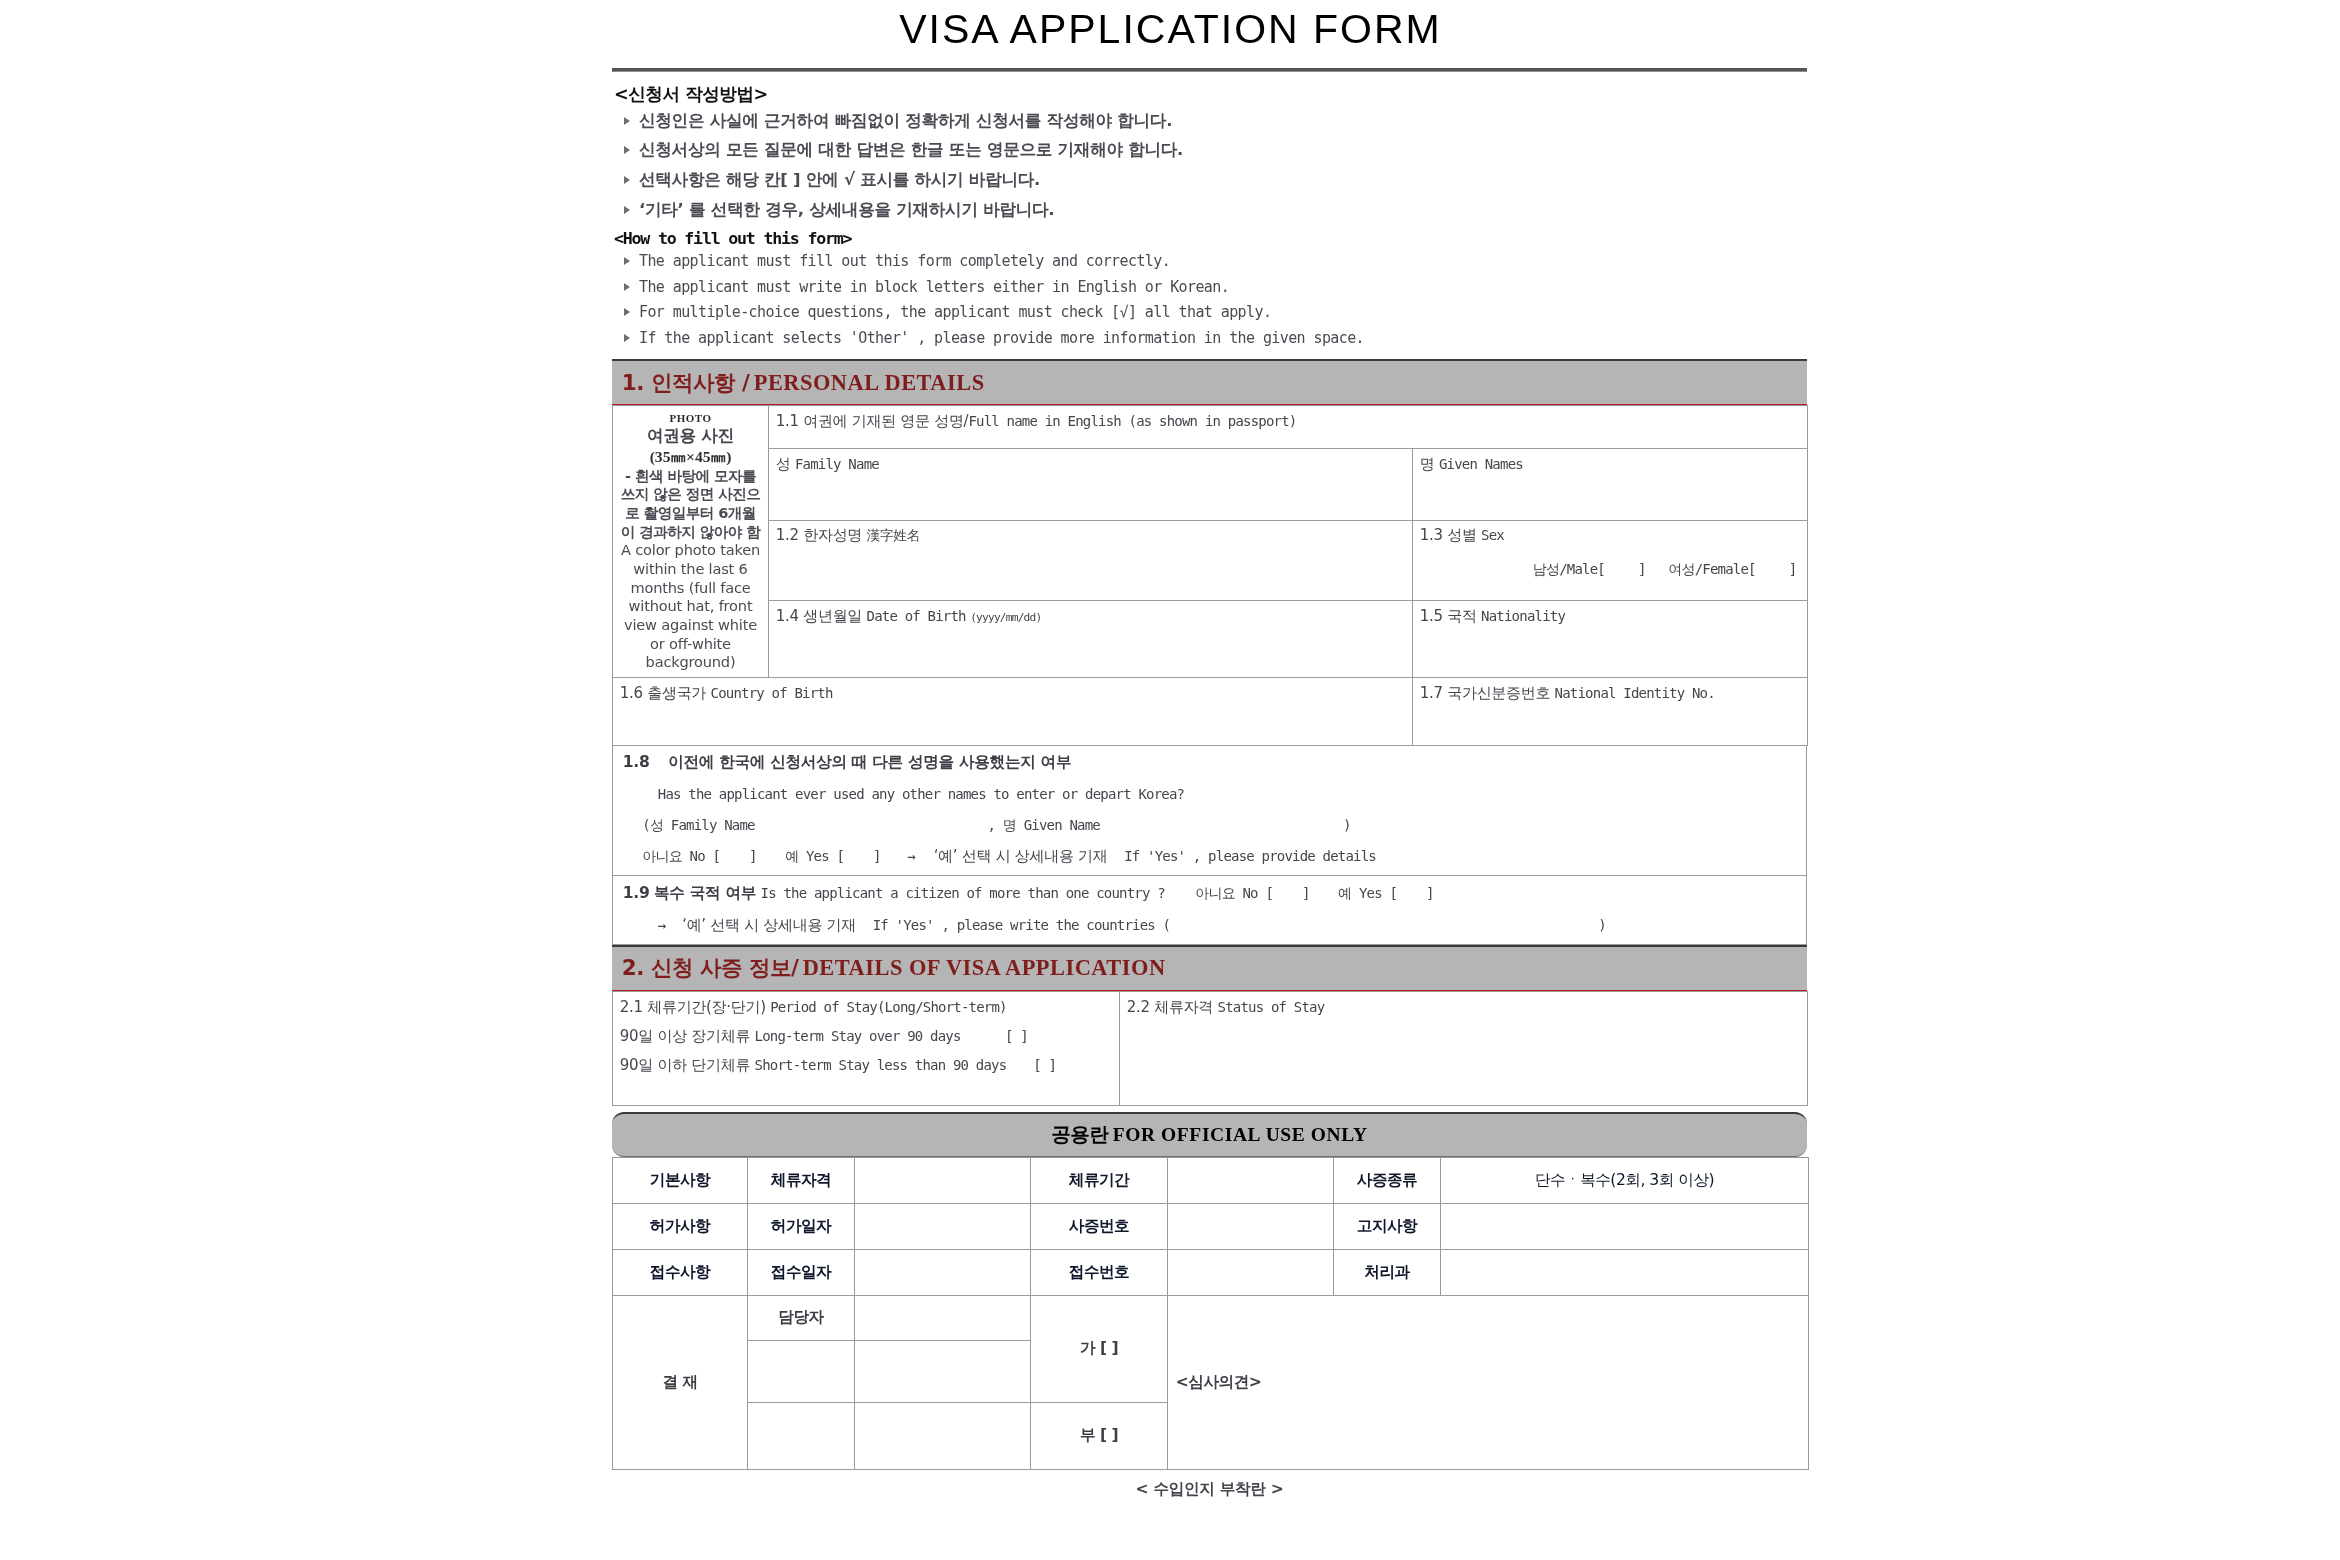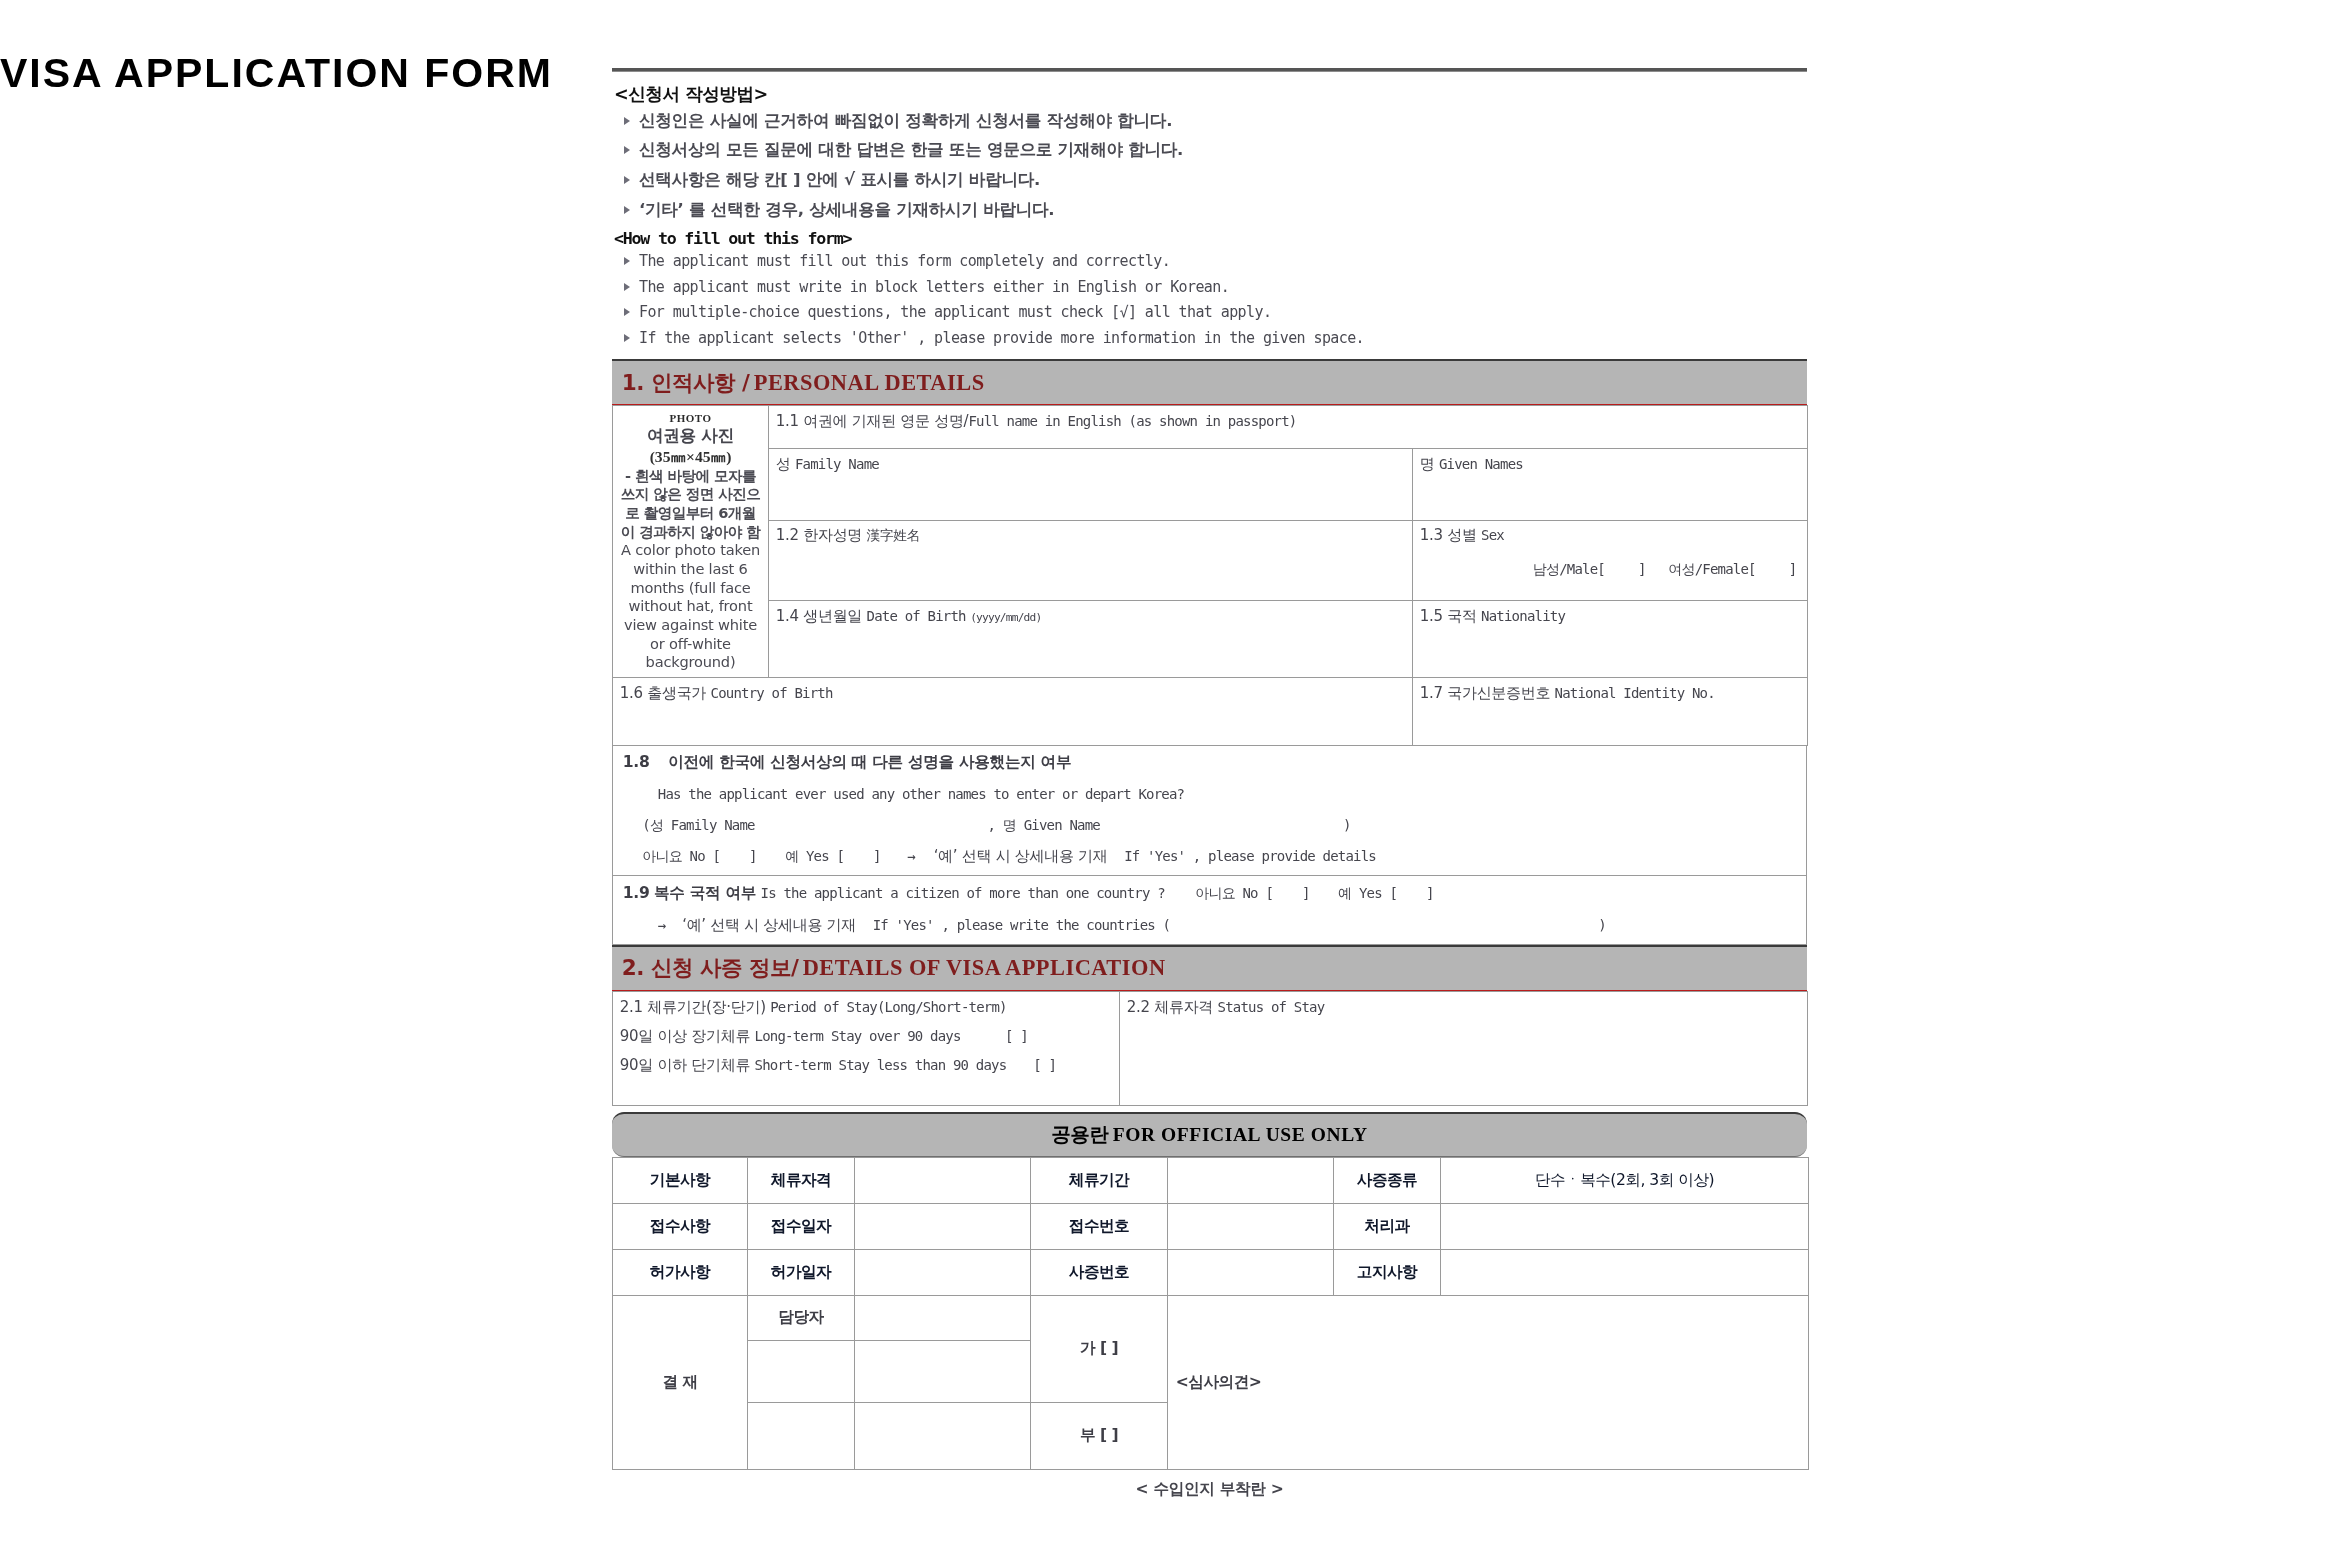--- a/index.html
+++ b/index.html
@@ -20,26 +20,26 @@
     width: 2341px;
     height: 1560px;
   }
 
   
   .doc-title {
     position: absolute;
     top: 5.9px;
     left: 0;
     width: 2341px;
+    text-align: center;
     font-family: "Liberation Sans", "DejaVu Sans", sans-serif;
-    font-weight: 700;
+    font-weight: 400;
     font-size: 41px;
     letter-spacing: 2px;
     color: #000;
-    margin-top: 44px;
   }
 
   
   .content {
     position: absolute;
     left: 612px;
     top: 68px;
     width: 1195px;
   }
 
@@ -523,35 +523,35 @@
           <tr>
         <td>기본사항</td>
         <td>체류자격</td>
         <td class="blank"></td>
         <td>체류기간</td>
         <td class="blank"></td>
         <td>사증종류</td>
         <td class="blank">단수ㆍ복수(2회, 3회 이상)</td>
       </tr>
       <tr>
+        <td>허가사항</td>
+        <td>허가일자</td>
+        <td class="blank"></td>
+        <td>사증번호</td>
+        <td class="blank"></td>
+        <td>고지사항</td>
+        <td class="blank"></td>
+      </tr>
+      <tr>
         <td>접수사항</td>
         <td>접수일자</td>
         <td class="blank"></td>
         <td>접수번호</td>
         <td class="blank"></td>
         <td>처리과</td>
-        <td class="blank"></td>
-      </tr>
-      <tr>
-        <td>허가사항</td>
-        <td>허가일자</td>
-        <td class="blank"></td>
-        <td>사증번호</td>
-        <td class="blank"></td>
-        <td>고지사항</td>
         <td class="blank"></td>
       </tr>
     </tbody>
       </table>
 
     <table class="approve">
       <colgroup>
         <col style="width:135px">
         <col style="width:107px">
         <col style="width:176px">

